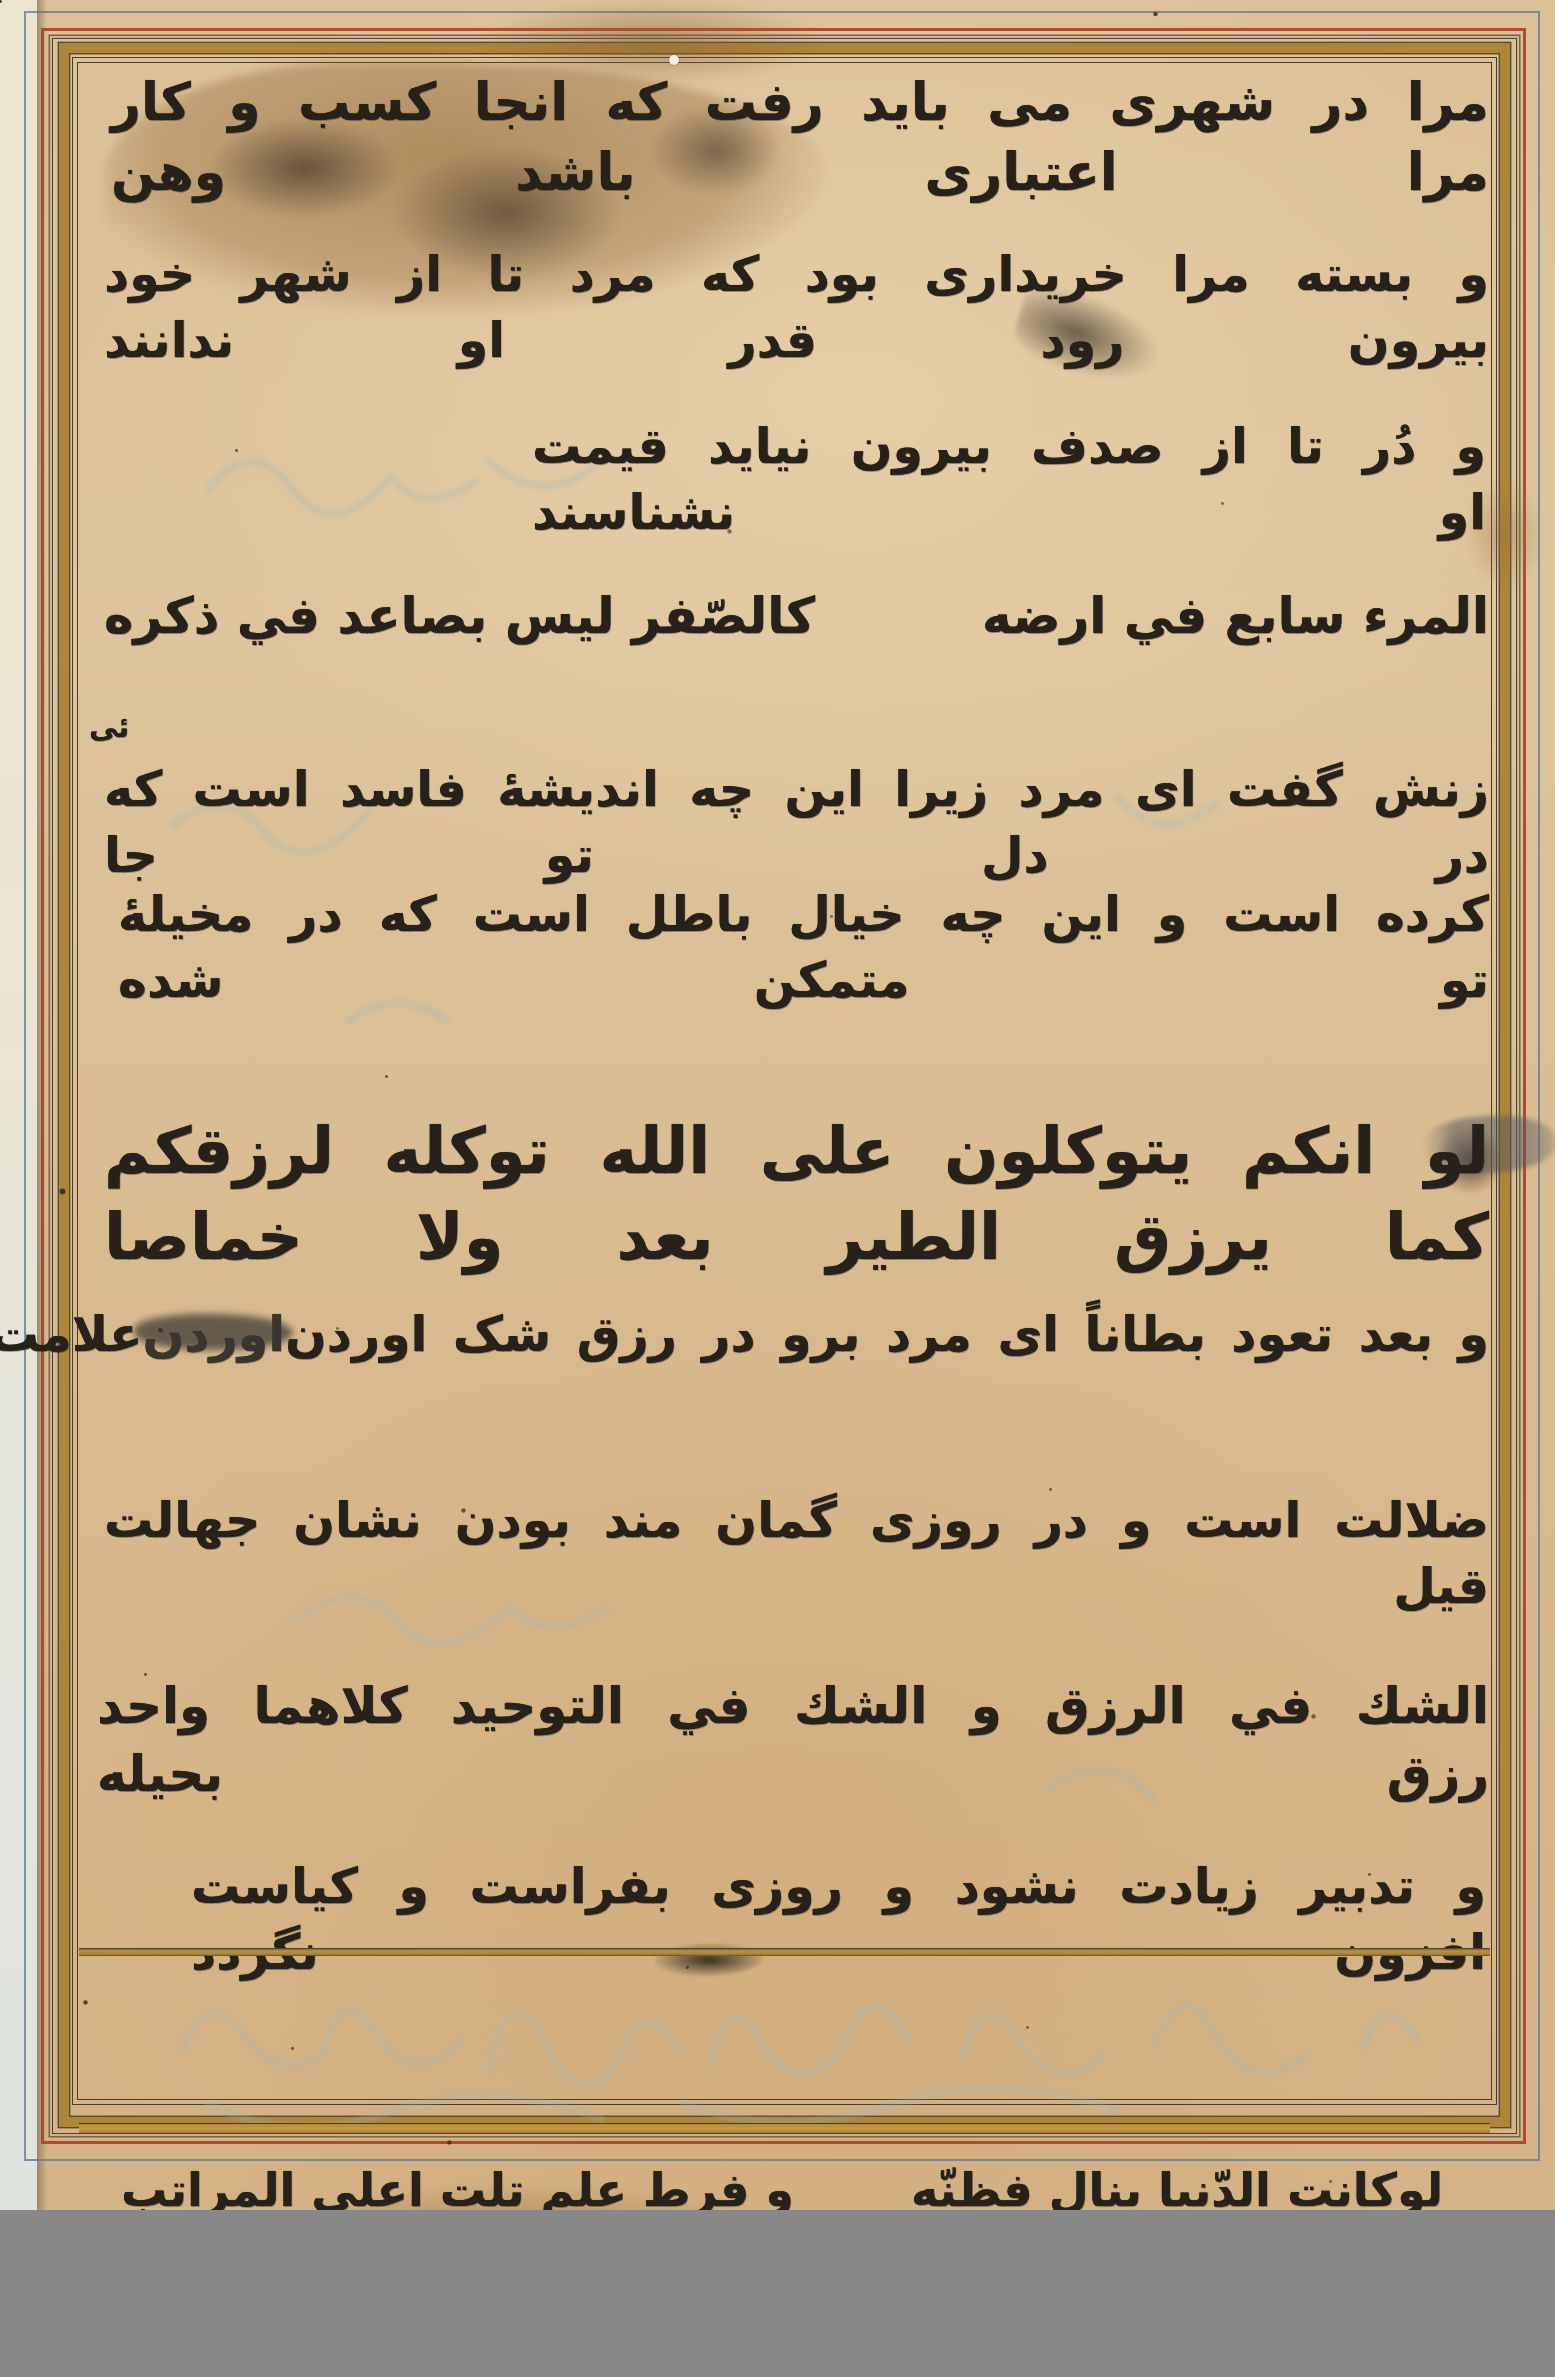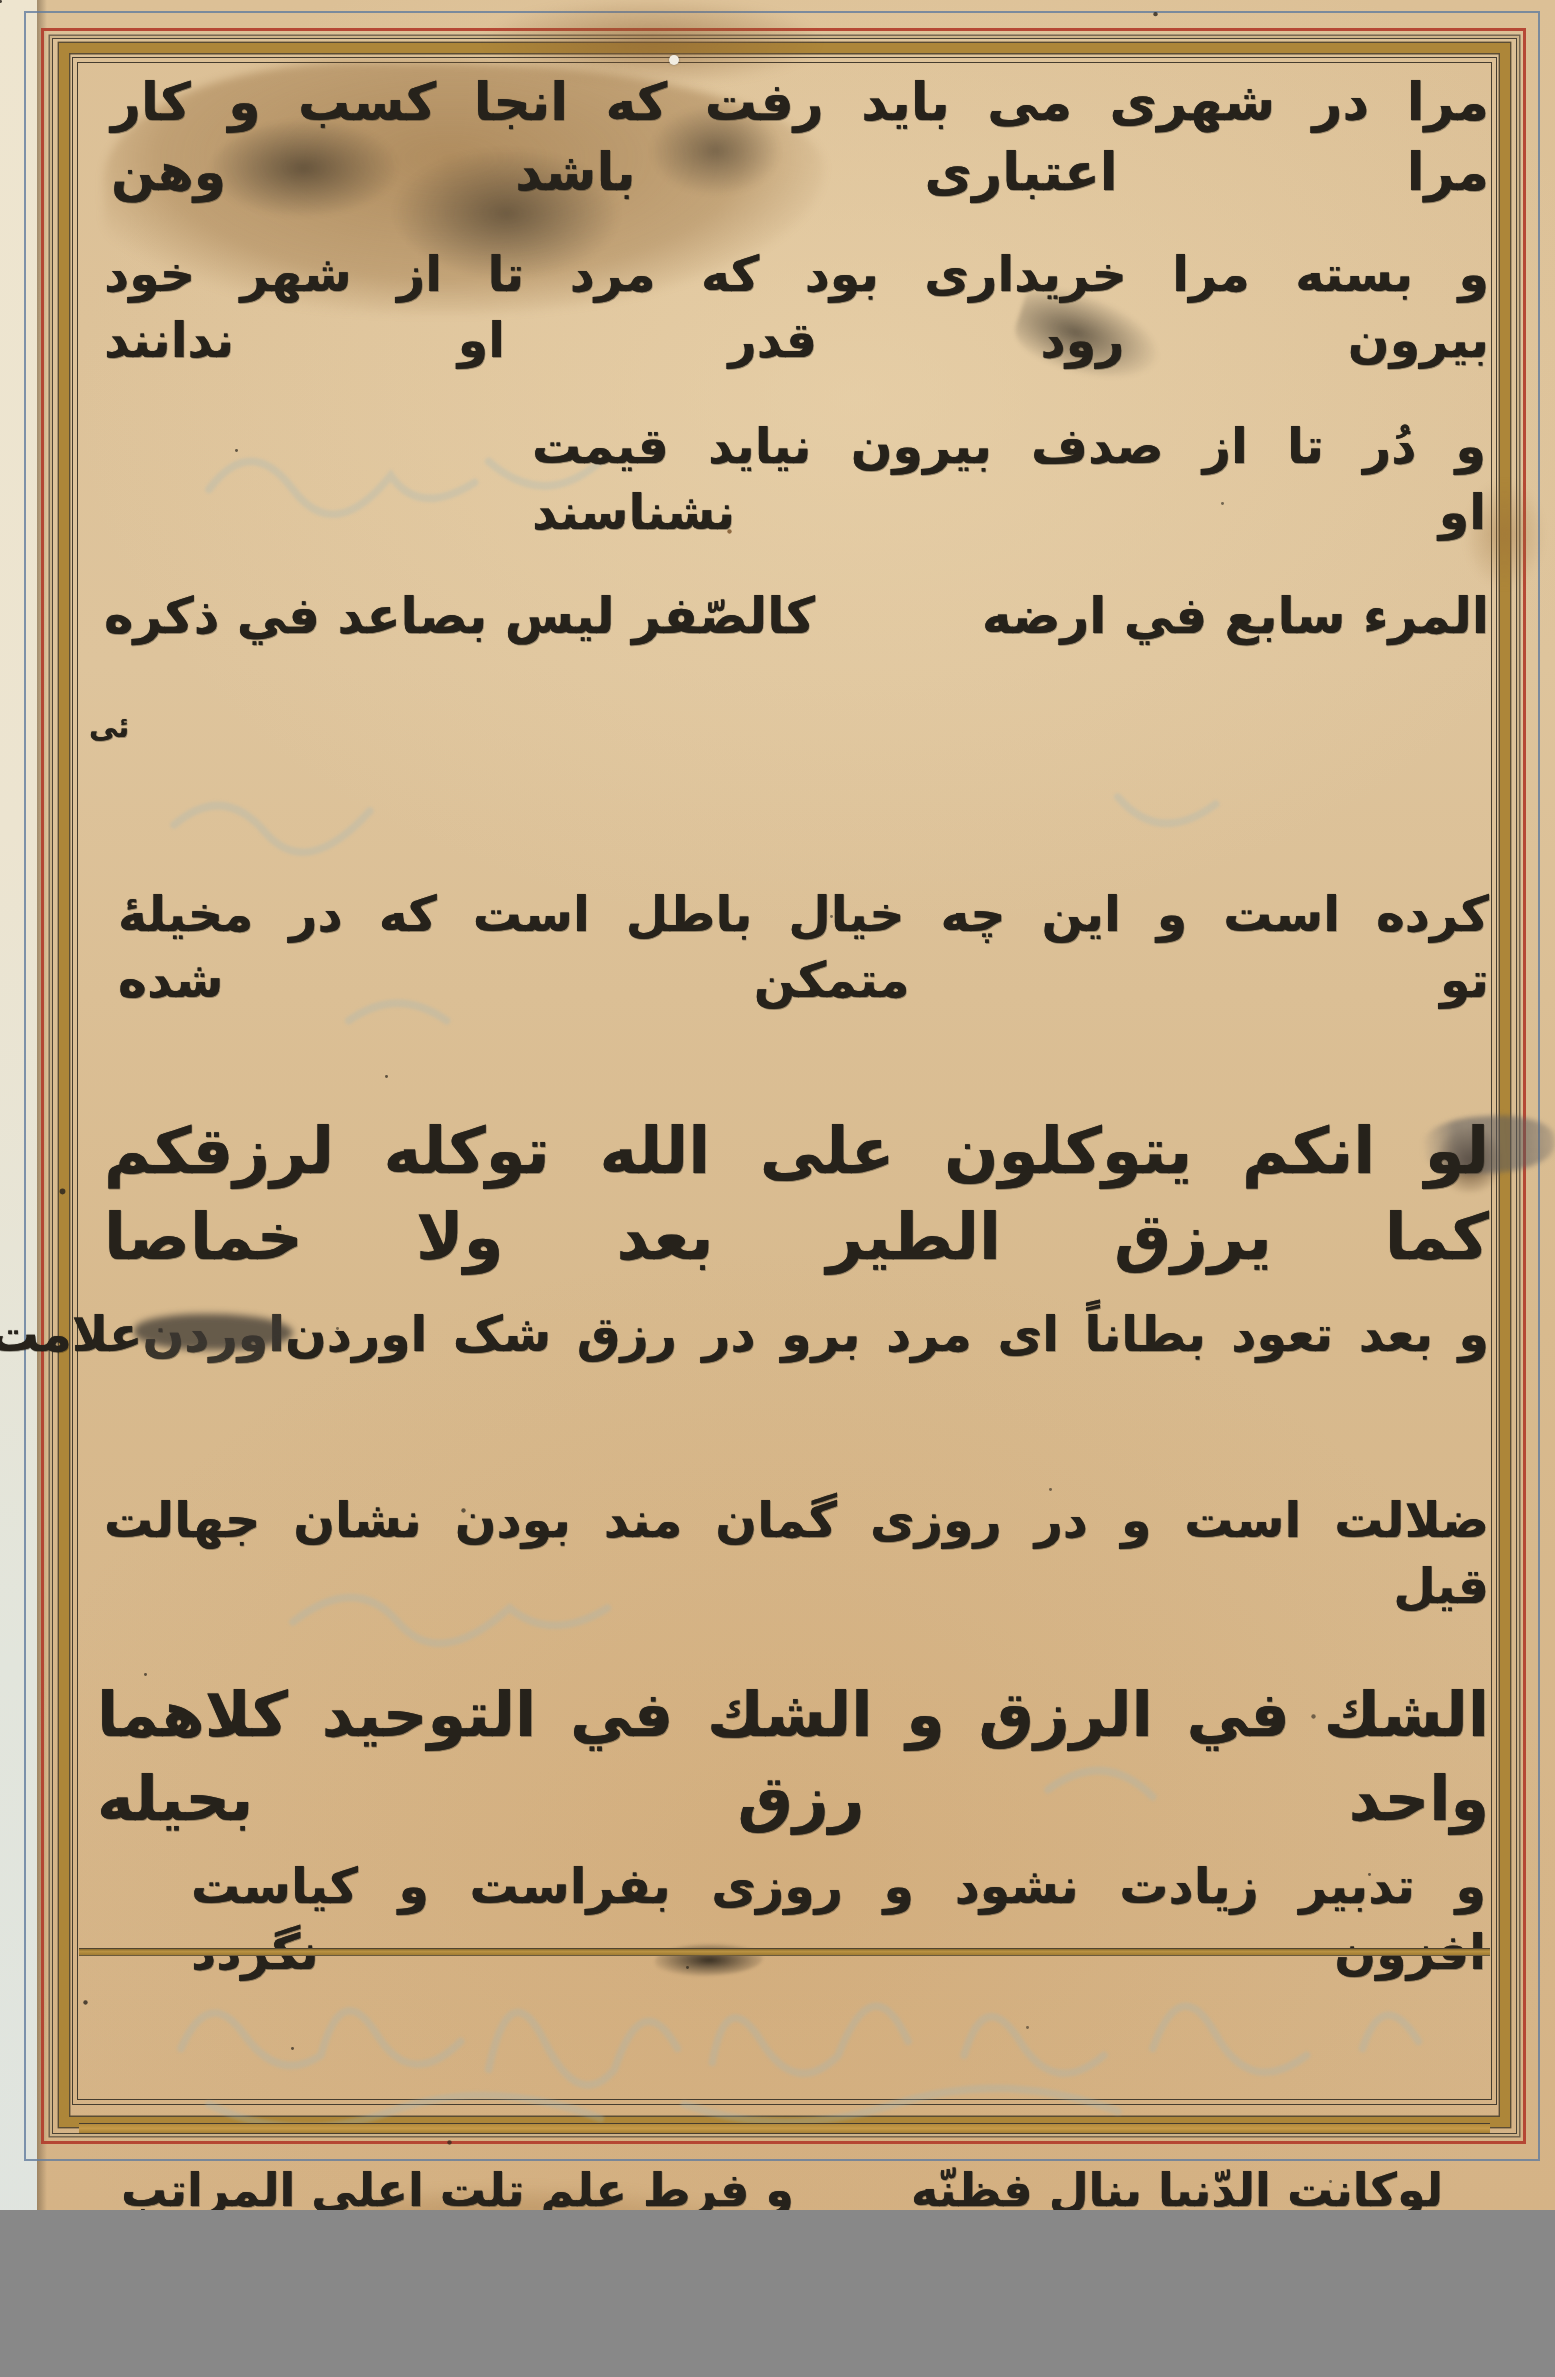--- a/index.html
+++ b/index.html
@@ -43,21 +43,21 @@
   .l1{left:112px;right:66px;top:67px;font-size:52px;word-spacing:18px;}
   .l2{left:105px;right:66px;top:242px;word-spacing:12.6px;}
   .l3{left:533px;right:69px;top:414px;word-spacing:14px;}
   .l4{left:105px;right:66px;top:583px;font-size:50px;}
   .l5{left:105px;right:66px;top:757px;word-spacing:9.8px;}
   .l5sup{left:90px;top:708px;font-size:29px;text-align:right;}
   .l6{left:119px;right:66px;top:882px;word-spacing:12.6px;}
   .l7{left:105px;right:66px;top:1108px;font-size:64px;word-spacing:8.4px;}
   .l8{left:105px;right:66px;top:1302px;word-spacing:8.4px;}
   .l9{left:105px;right:66px;top:1488px;word-spacing:14px;}
-  .l10{left:98px;right:66px;top:1673px;font-size:62px;word-spacing:11.2px;}
+  .l10{left:98px;right:66px;top:1673px;font-size:50px;word-spacing:11.2px;}
   .l11{left:192px;right:69px;top:1854px;word-spacing:11.2px;}
   .l12{left:122px;right:112px;top:2159px;font-size:46px;}
   .hemi-gap{display:inline-block;min-width:105px;}
   .struck{position:relative;color:#3a352c;}
   .struck::after{content:"";position:absolute;left:-8.4px;right:-8.4px;top:18%;height:55%;
     background:rgba(58,54,48,.72);border-radius:45% 55% 50% 50%;filter:blur(3.5px);}
   
   .stain{position:absolute;pointer-events:none;}
   .stain-top-main{left:105px;top:62px;width:720px;height:252px;border-radius:38% 60% 55% 45%/50% 45% 62% 40%;
     background:radial-gradient(ellipse at 48% 38%,rgba(146,106,58,.62),rgba(146,106,58,.38) 55%,rgba(146,106,58,0) 74%);filter:blur(4.2px);}
@@ -152,20 +152,21 @@
   <div class="tline l1 justify">مرا در شهری می باید رفت که انجا کسب و کار مرا اعتباری باشد وهن</div>
   <div class="tline l2 justify">و بسته مرا خریداری بود که مرد تا از شهر خود بیرون رود قدر او ندانند</div>
   <div class="tline l3 justify">و دُر تا از صدف بیرون نیاید قیمت او نشناسند</div>
 
   <div class="tline l4 split">
     <span>المرء سابع في ارضه</span>
     <span class="hemi-gap"></span>
     <span>كالصّفر ليس بصاعد في ذكره</span>
   </div>
 
+  <div class="tline l5 justify">زنش گفت ای مرد زیرا این چه اندیشهٔ فاسد است که در دل تو جا</div>
   <div class="tline l5sup">ئی</div>
   <div class="tline l6 justify">کرده است و این چه خیال باطل است که در مخیلهٔ تو متمکن شده</div>
   <div class="tline l7 justify">لو انكم يتوكلون على الله توكله لرزقكم كما يرزق الطير بعد ولا خماصا</div>
 
   <div class="tline l8 split">
     <span>و بعد تعود بطاناً ای مرد برو در رزق شک اوردن</span>
     <span class="struck">اوردن</span>
     <span>علامت</span>
   </div>
 

